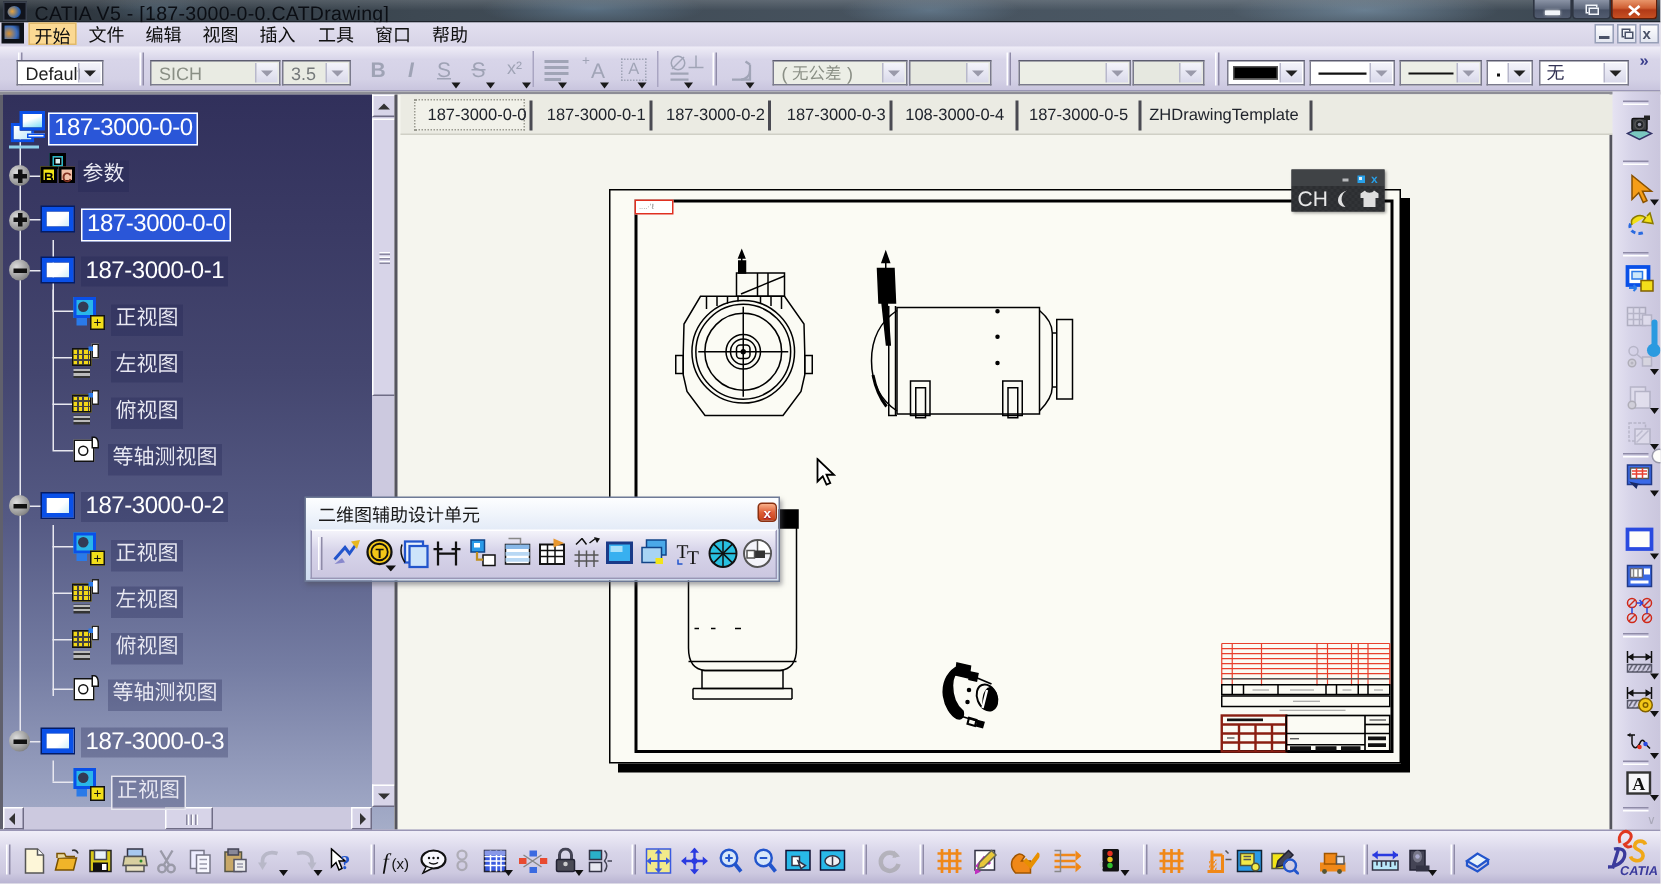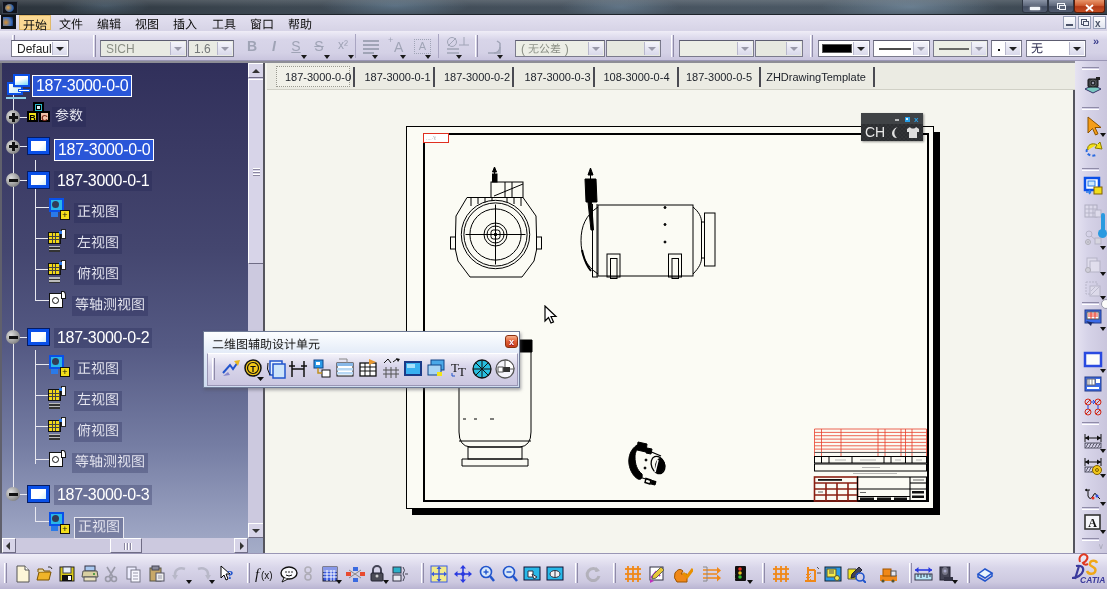--- a/index.html
+++ b/index.html
@@ -23,20 +23,21 @@
 background:linear-gradient(90deg,#2b333b 0%,#3d4852 25%,#47535f 55%,#4b5864 75%,#39444e 100%)">
 <div class="abs" style="left:320px;top:-6px;width:150px;height:24px;background:radial-gradient(ellipse at center,rgba(110,140,165,.55),rgba(110,140,165,0) 70%)"></div>
 <div class="abs" style="left:560px;top:-4px;width:120px;height:22px;background:radial-gradient(ellipse at center,rgba(125,155,180,.45),rgba(125,155,180,0) 70%)"></div>
 <div class="abs" style="left:820px;top:-6px;width:180px;height:26px;background:radial-gradient(ellipse at center,rgba(140,170,195,.5),rgba(140,170,195,0) 70%)"></div>
 <div class="abs" style="left:60px;top:-4px;width:90px;height:20px;background:radial-gradient(ellipse at center,rgba(100,128,150,.4),rgba(100,128,150,0) 70%)"></div>
 <div class="abs" style="left:0;top:0;width:1107px;height:7px;background:linear-gradient(rgba(255,255,255,.14),rgba(255,255,255,0))"></div>
 <div class="abs" style="left:0;top:14px;width:1107px;height:1px;background:#1e242b"></div>
 <div class="abs" style="left:2px;top:1px;width:16px;height:13px;background:#10131c;border:1px solid #39404e;overflow:hidden">
  <div class="abs" style="left:2px;top:2px;width:9px;height:8px;background:radial-gradient(circle at 35% 45%,#e8a33c,#2b61b0 65%,#0c2040);border-radius:50%"></div>
 </div>
+<div class="abs" style="left:23px;top:1px;font-size:13px;letter-spacing:0.2px;color:#0b0e14;white-space:nowrap">CATIA V5 - [187-3000-0-0.CATDrawing]</div>
 <div class="abs" style="left:1022px;top:0;width:26px;height:13px;background:linear-gradient(#8a93a5,#5c667a 50%,#454f63 55%,#525c70);border:1px solid #2e3542;border-top:none;border-radius:0 0 3px 3px">
  <div class="abs" style="left:7px;top:7px;width:10px;height:3px;background:#f2f5fa;box-shadow:0 0 2px #fff"></div>
     </div>
 <div class="abs" style="left:1048px;top:0;width:26px;height:13px;background:linear-gradient(#8a93a5,#5c667a 50%,#454f63 55%,#525c70);border:1px solid #2e3542;border-top:none;border-radius:0 0 3px 3px">
  <div class="abs" style="left:8px;top:3px;width:8px;height:6px;border:1px solid #f2f5fa"></div>
  <div class="abs" style="left:10px;top:5px;width:7px;height:5px;border:1px solid #f2f5fa;background:#5c667a"></div>
     </div>
 <div class="abs" style="left:1074px;top:0;width:31px;height:13px;background:linear-gradient(#e8956a,#cf5f33 45%,#b23a17 55%,#c64f22);border:1px solid #5e1d08;border-top:none;border-radius:0 0 3px 3px">
  <svg width="29" height="12">
         <g stroke="#fff" stroke-width="1.8">
@@ -99,21 +100,21 @@
       </div>
     </div>
     <div class="grip" style="left:93px;top:4px"></div>
     <div class="combo" style="left:100px;top:9px;width:87px;background:#e9ebe3">
       <span style="padding-left:5px;color:#8a8f85;white-space:nowrap">SICH</span>
       <div class="arr">
         <div class="tri g"></div>
       </div>
     </div>
     <div class="combo" style="left:188px;top:9px;width:46px;background:#e9ebe3">
-      <span style="padding-left:5px;color:#75797a;white-space:nowrap">1.6</span>
+      <span style="padding-left:5px;color:#75797a;white-space:nowrap">3.5</span>
       <div class="arr">
         <div class="tri g"></div>
       </div>
     </div>
     <div class="abs" style="left:243px;top:7px;width:18px;height:18px;color:#9fa3b5;font-weight:bold;font-size:14px;text-align:center">B</div>
     <div class="abs" style="left:265px;top:7px;width:18px;height:18px;color:#9fa3b5;font-style:italic;font-weight:bold;font-size:14px;text-align:center">I</div>
     <div class="abs" style="left:287px;top:7px;width:18px;height:18px;color:#9fa3b5;font-size:14px;text-align:center;text-decoration:underline">S</div>
     <div class="abs" style="left:310px;top:7px;width:18px;height:18px;color:#9fa3b5;font-size:14px;text-align:center;text-decoration:line-through">S</div>
     <div class="abs" style="left:334px;top:7px;width:18px;height:18px;color:#9fa3b5;font-size:12px;text-align:center">x²</div>
     <div class="dd" style="left:301px;top:24px"></div>

